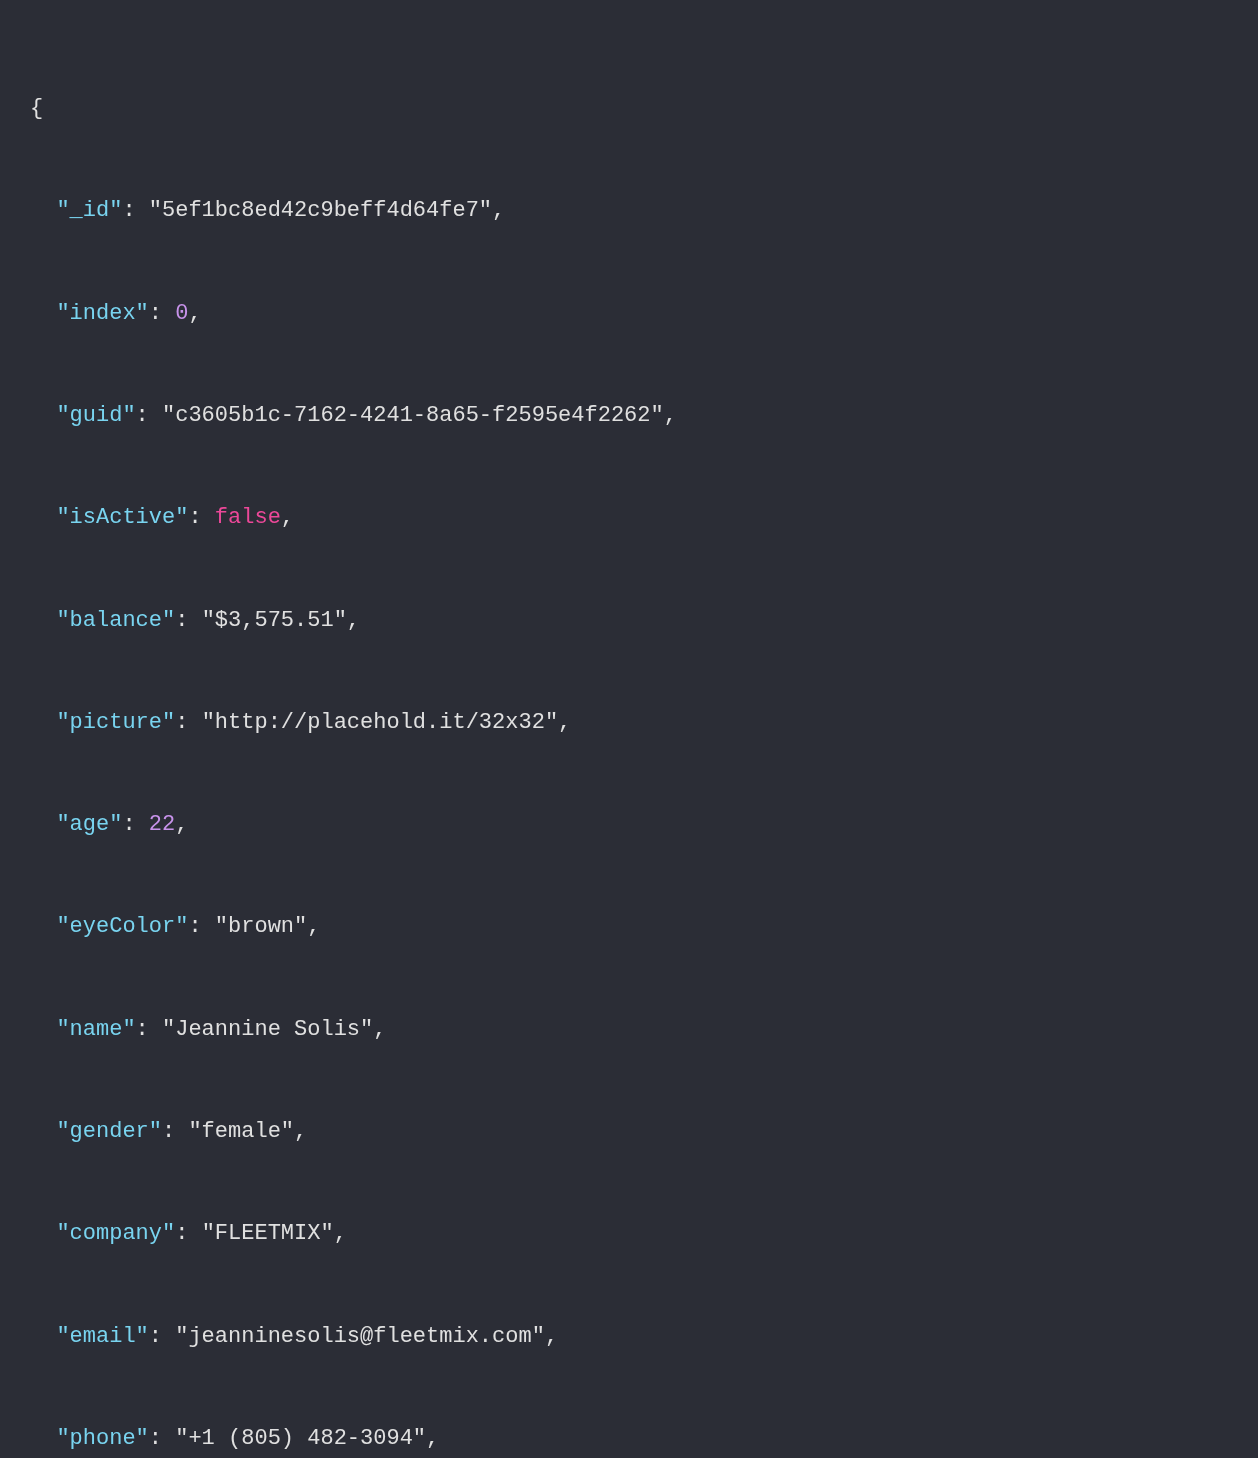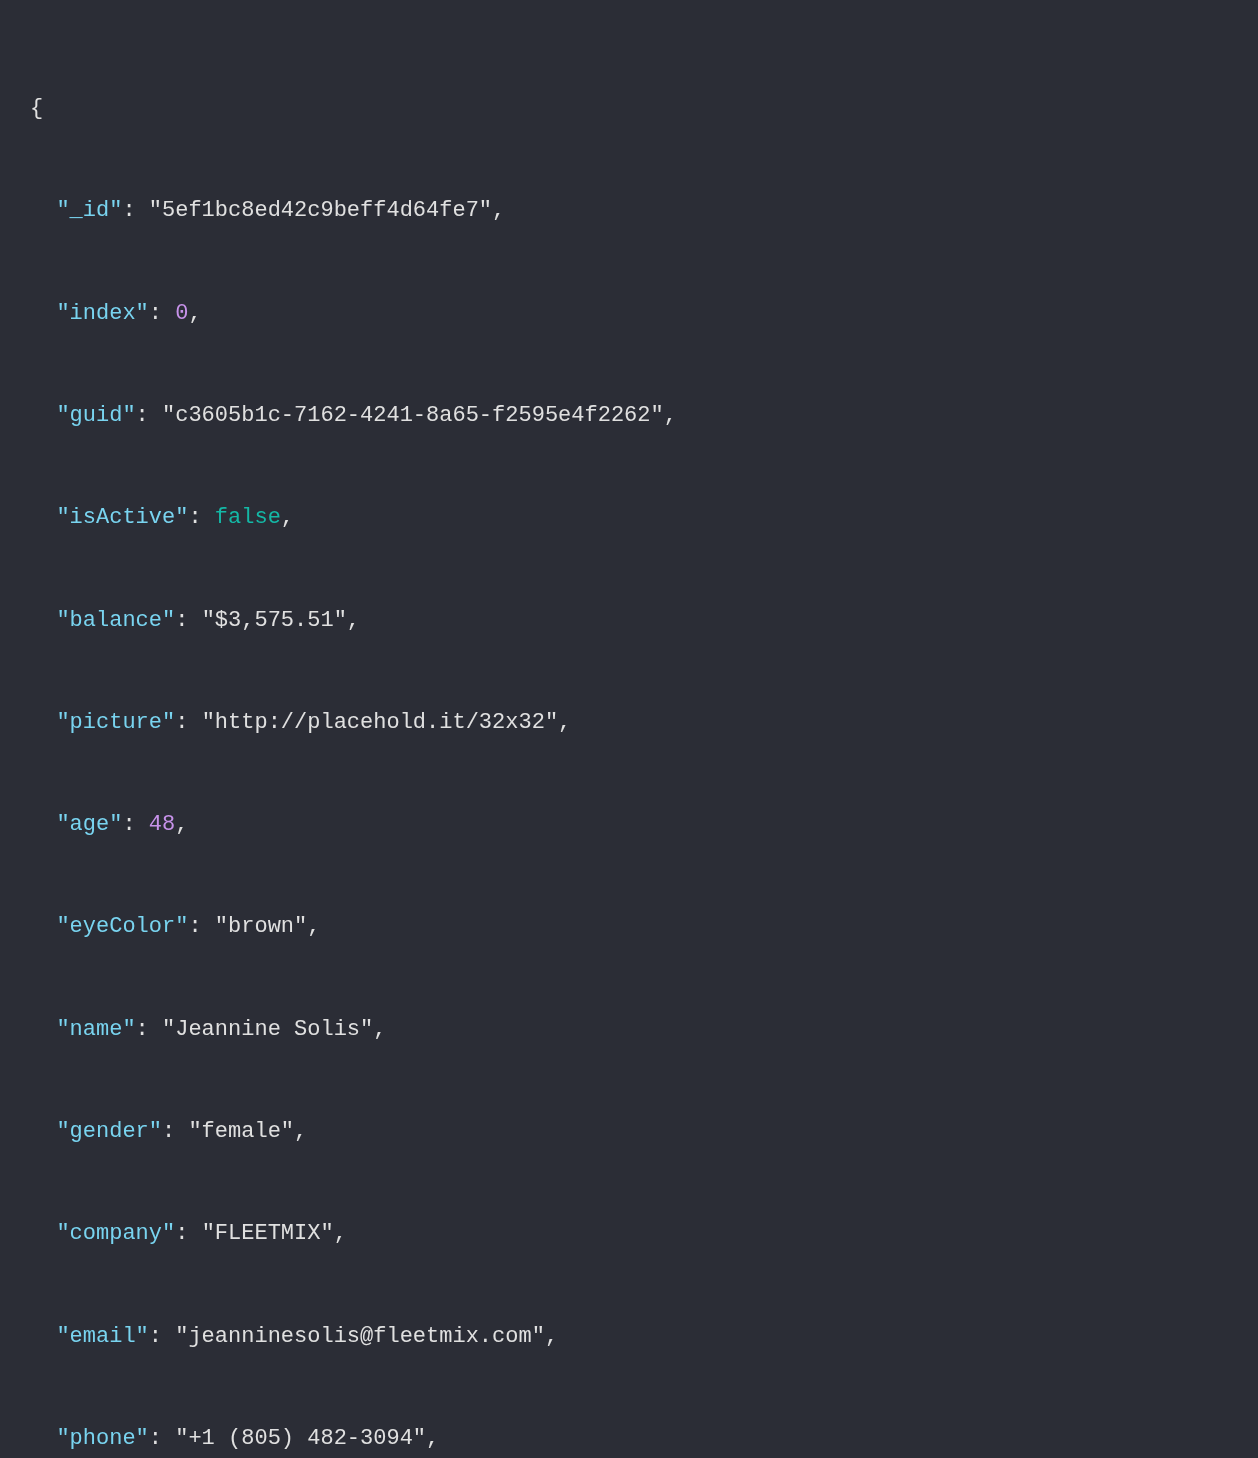--- a/index.html
+++ b/index.html
@@ -21,41 +21,41 @@
 
     .json-viewer {
       white-space: pre-wrap;
       word-break: break-all;
     }
 
     .brace { color: #e0e0e0; }
     .key { color: #79d4f0; }
     .string-val { color: #e0e0e0; }
     .number-val { color: #c792ea; }
-    .bool-val { color: #14b8a6; }
+    .bool-val { color: #ec4899; }
     .punctuation { color: #e0e0e0; }
 
     .line {
       display: block;
     }
 
     .indent-1 { padding-left: 2ch; }
   </style>
 </head>
 <body>
 
 <div class="json-viewer">
   <span class="line"><span class="brace">{</span></span>
   <span class="line"><span class="indent-1"></span><span class="key">"_id"</span><span class="punctuation">: </span><span class="string-val">"5ef1bc8ed42c9beff4d64fe7"</span><span class="punctuation">,</span></span>
   <span class="line"><span class="indent-1"></span><span class="key">"index"</span><span class="punctuation">: </span><span class="number-val">0</span><span class="punctuation">,</span></span>
   <span class="line"><span class="indent-1"></span><span class="key">"guid"</span><span class="punctuation">: </span><span class="string-val">"c3605b1c-7162-4241-8a65-f2595e4f2262"</span><span class="punctuation">,</span></span>
   <span class="line"><span class="indent-1"></span><span class="key">"isActive"</span><span class="punctuation">: </span><span class="bool-val">false</span><span class="punctuation">,</span></span>
   <span class="line"><span class="indent-1"></span><span class="key">"balance"</span><span class="punctuation">: </span><span class="string-val">"$3,575.51"</span><span class="punctuation">,</span></span>
   <span class="line"><span class="indent-1"></span><span class="key">"picture"</span><span class="punctuation">: </span><span class="string-val">"http://placehold.it/32x32"</span><span class="punctuation">,</span></span>
-  <span class="line"><span class="indent-1"></span><span class="key">"age"</span><span class="punctuation">: </span><span class="number-val">48</span><span class="punctuation">,</span></span>
+  <span class="line"><span class="indent-1"></span><span class="key">"age"</span><span class="punctuation">: </span><span class="number-val">22</span><span class="punctuation">,</span></span>
   <span class="line"><span class="indent-1"></span><span class="key">"eyeColor"</span><span class="punctuation">: </span><span class="string-val">"brown"</span><span class="punctuation">,</span></span>
   <span class="line"><span class="indent-1"></span><span class="key">"name"</span><span class="punctuation">: </span><span class="string-val">"Jeannine Solis"</span><span class="punctuation">,</span></span>
   <span class="line"><span class="indent-1"></span><span class="key">"gender"</span><span class="punctuation">: </span><span class="string-val">"female"</span><span class="punctuation">,</span></span>
   <span class="line"><span class="indent-1"></span><span class="key">"company"</span><span class="punctuation">: </span><span class="string-val">"FLEETMIX"</span><span class="punctuation">,</span></span>
   <span class="line"><span class="indent-1"></span><span class="key">"email"</span><span class="punctuation">: </span><span class="string-val">"jeanninesolis@fleetmix.com"</span><span class="punctuation">,</span></span>
   <span class="line"><span class="indent-1"></span><span class="key">"phone"</span><span class="punctuation">: </span><span class="string-val">"+1 (805) 482-3094"</span><span class="punctuation">,</span></span>
   
   
   
   

